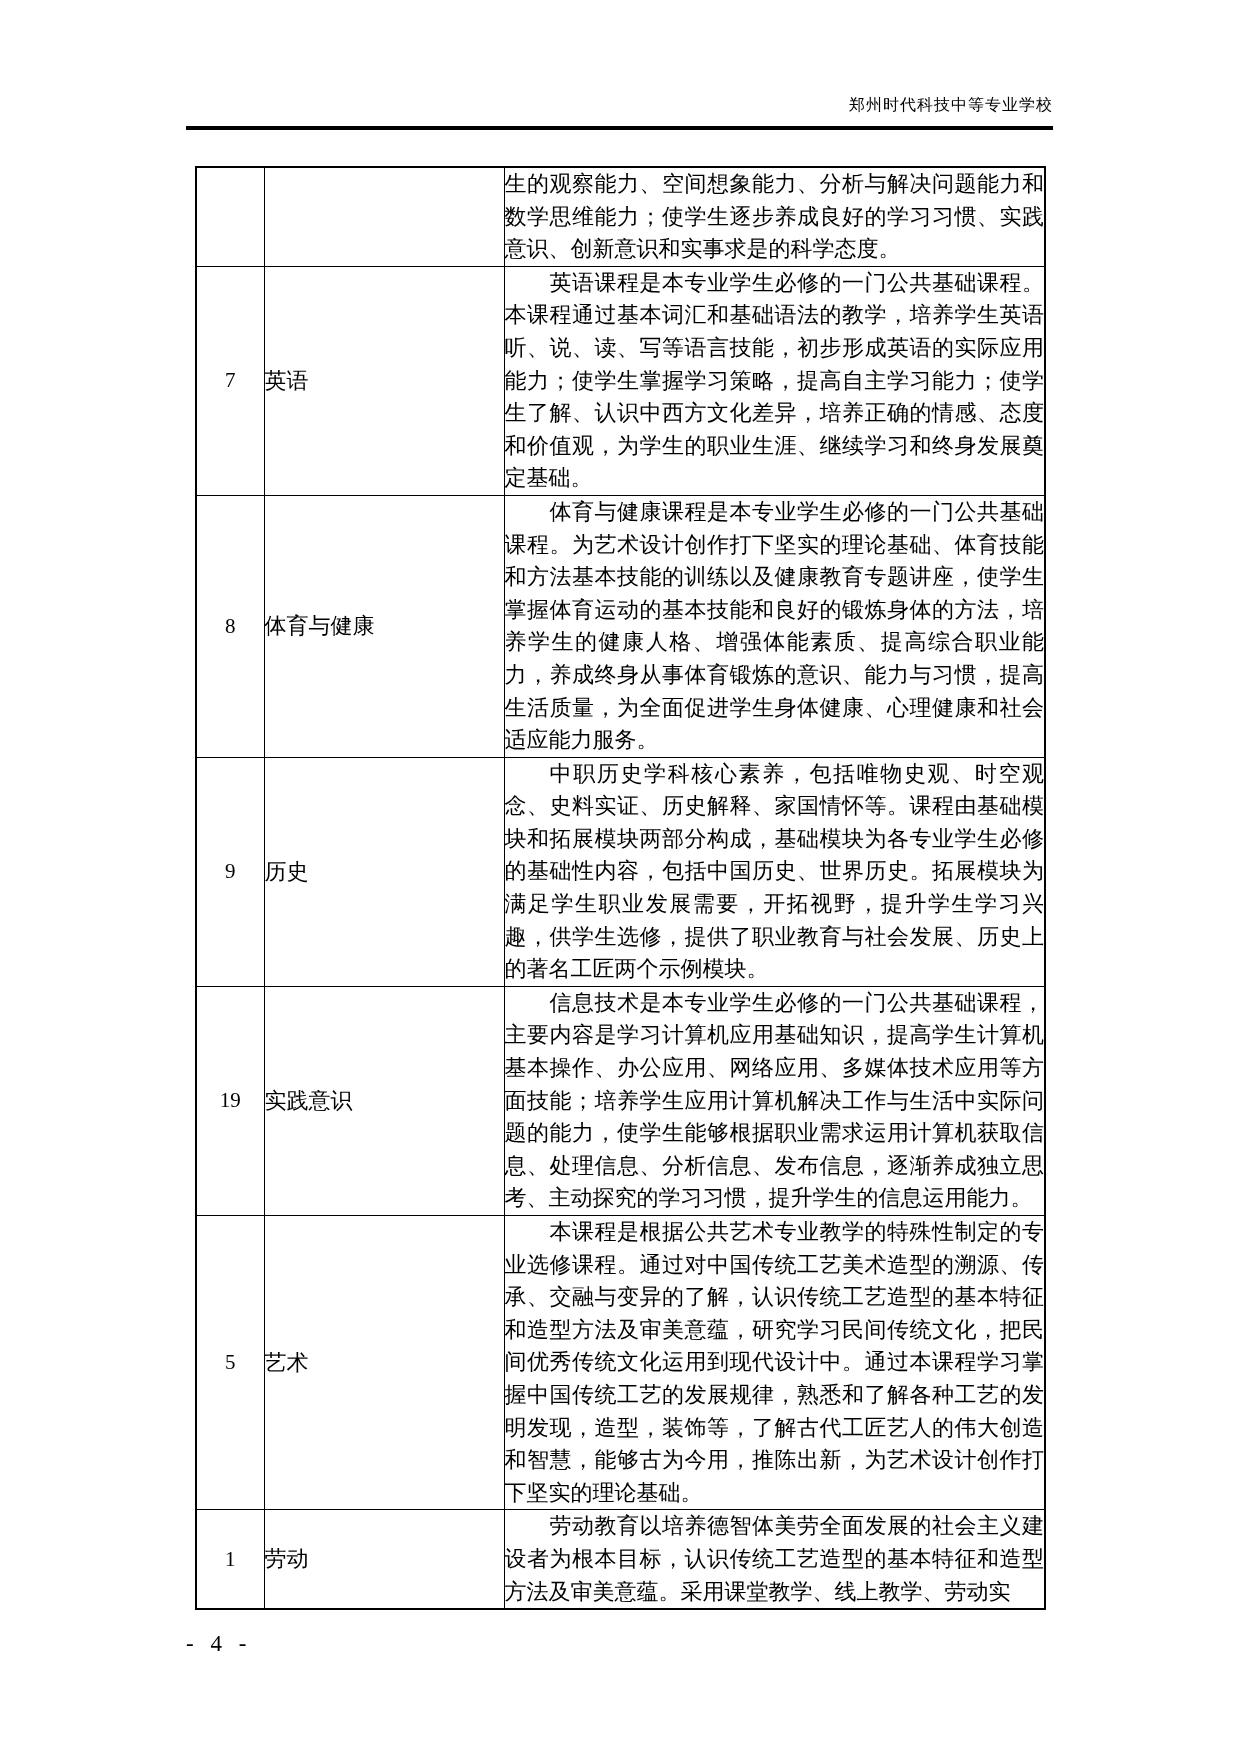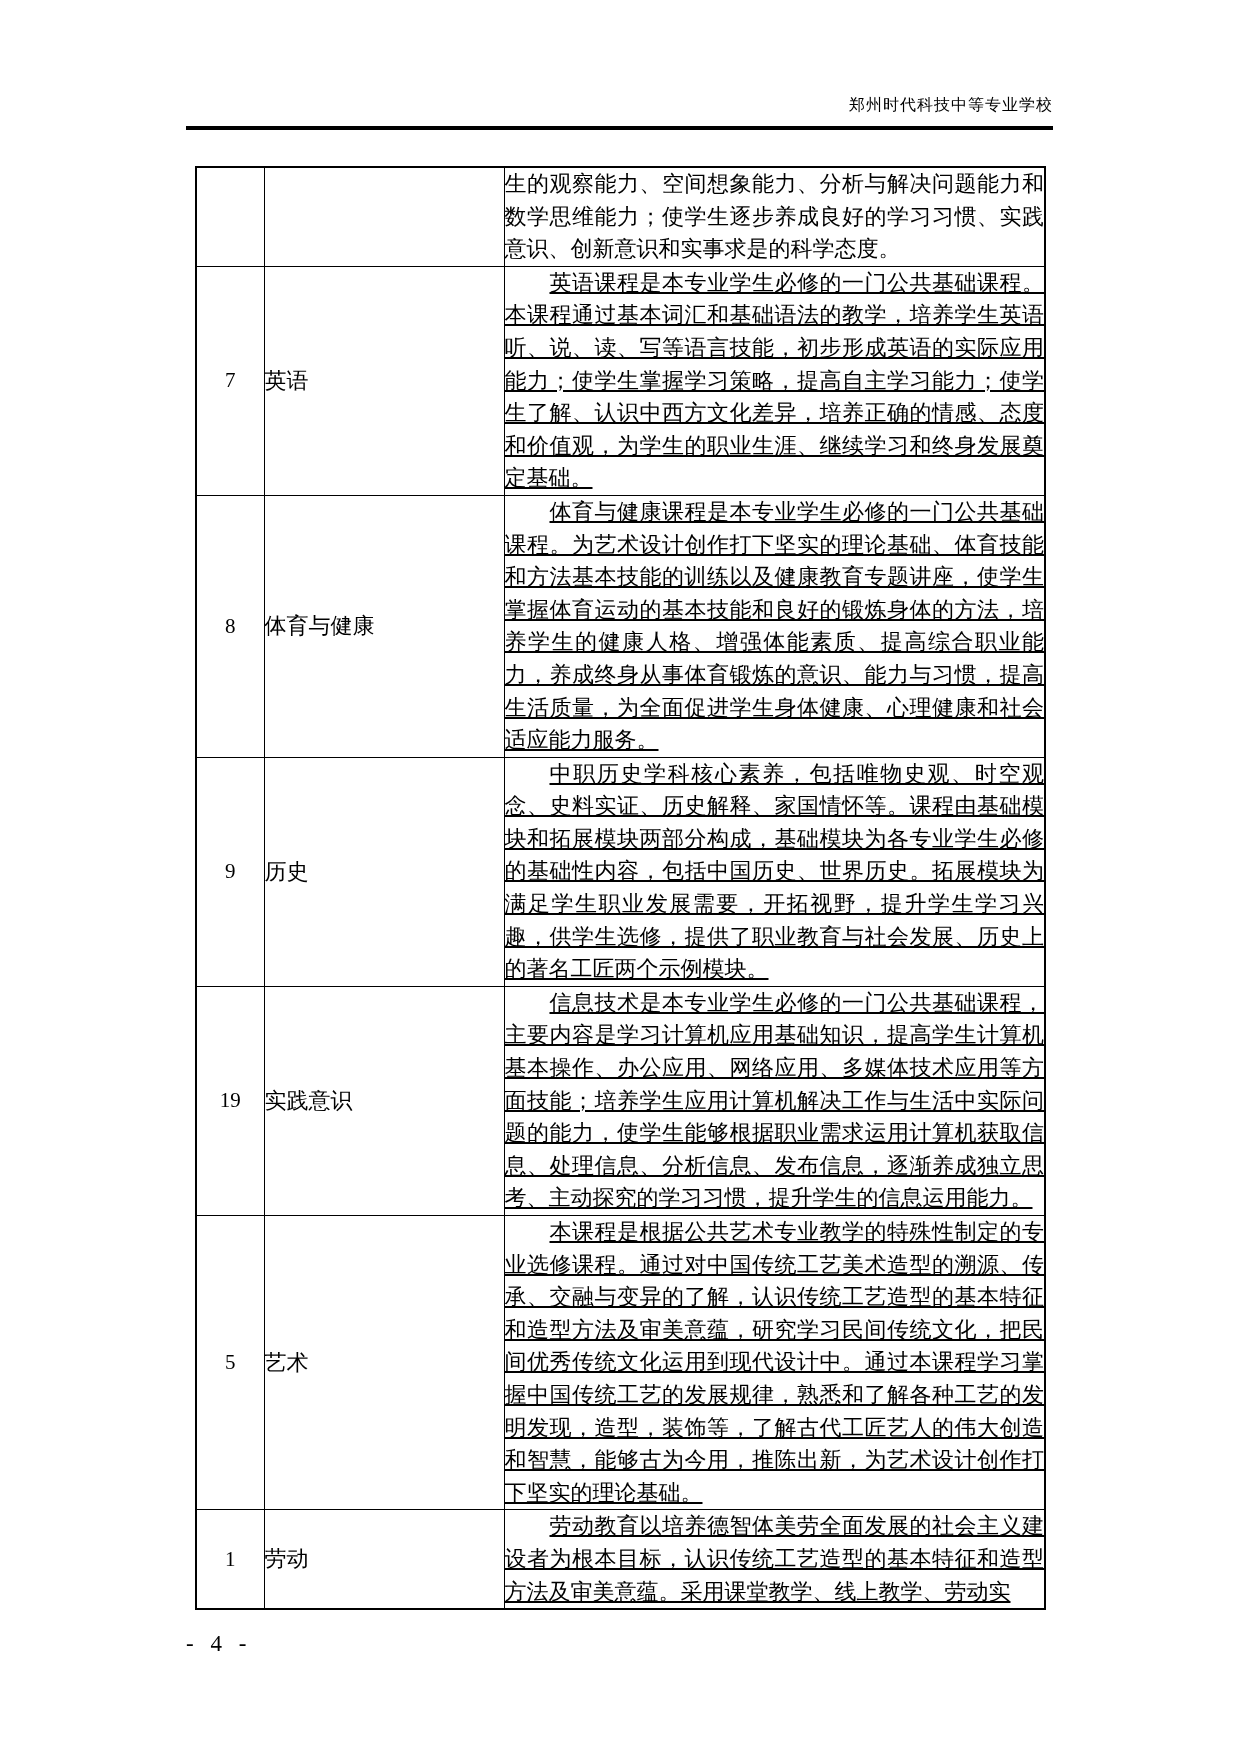--- a/index.html
+++ b/index.html
@@ -67,21 +67,20 @@
     padding: 1px 5px 1px 6px;
   }
   td.desc-cell p {
     margin: 0;
     line-height: 32.6px;
     text-align: justify;
     word-break: normal;
   }
   td.desc-cell p.indent {
     text-indent: 45px;
-    text-decoration: underline;
   }
   .page-footer {
     position: absolute;
     top: 1631px;
     left: 186px;
     font-size: 23px;
     word-spacing: 9px;
     letter-spacing: 1px;
   }
 </style>

